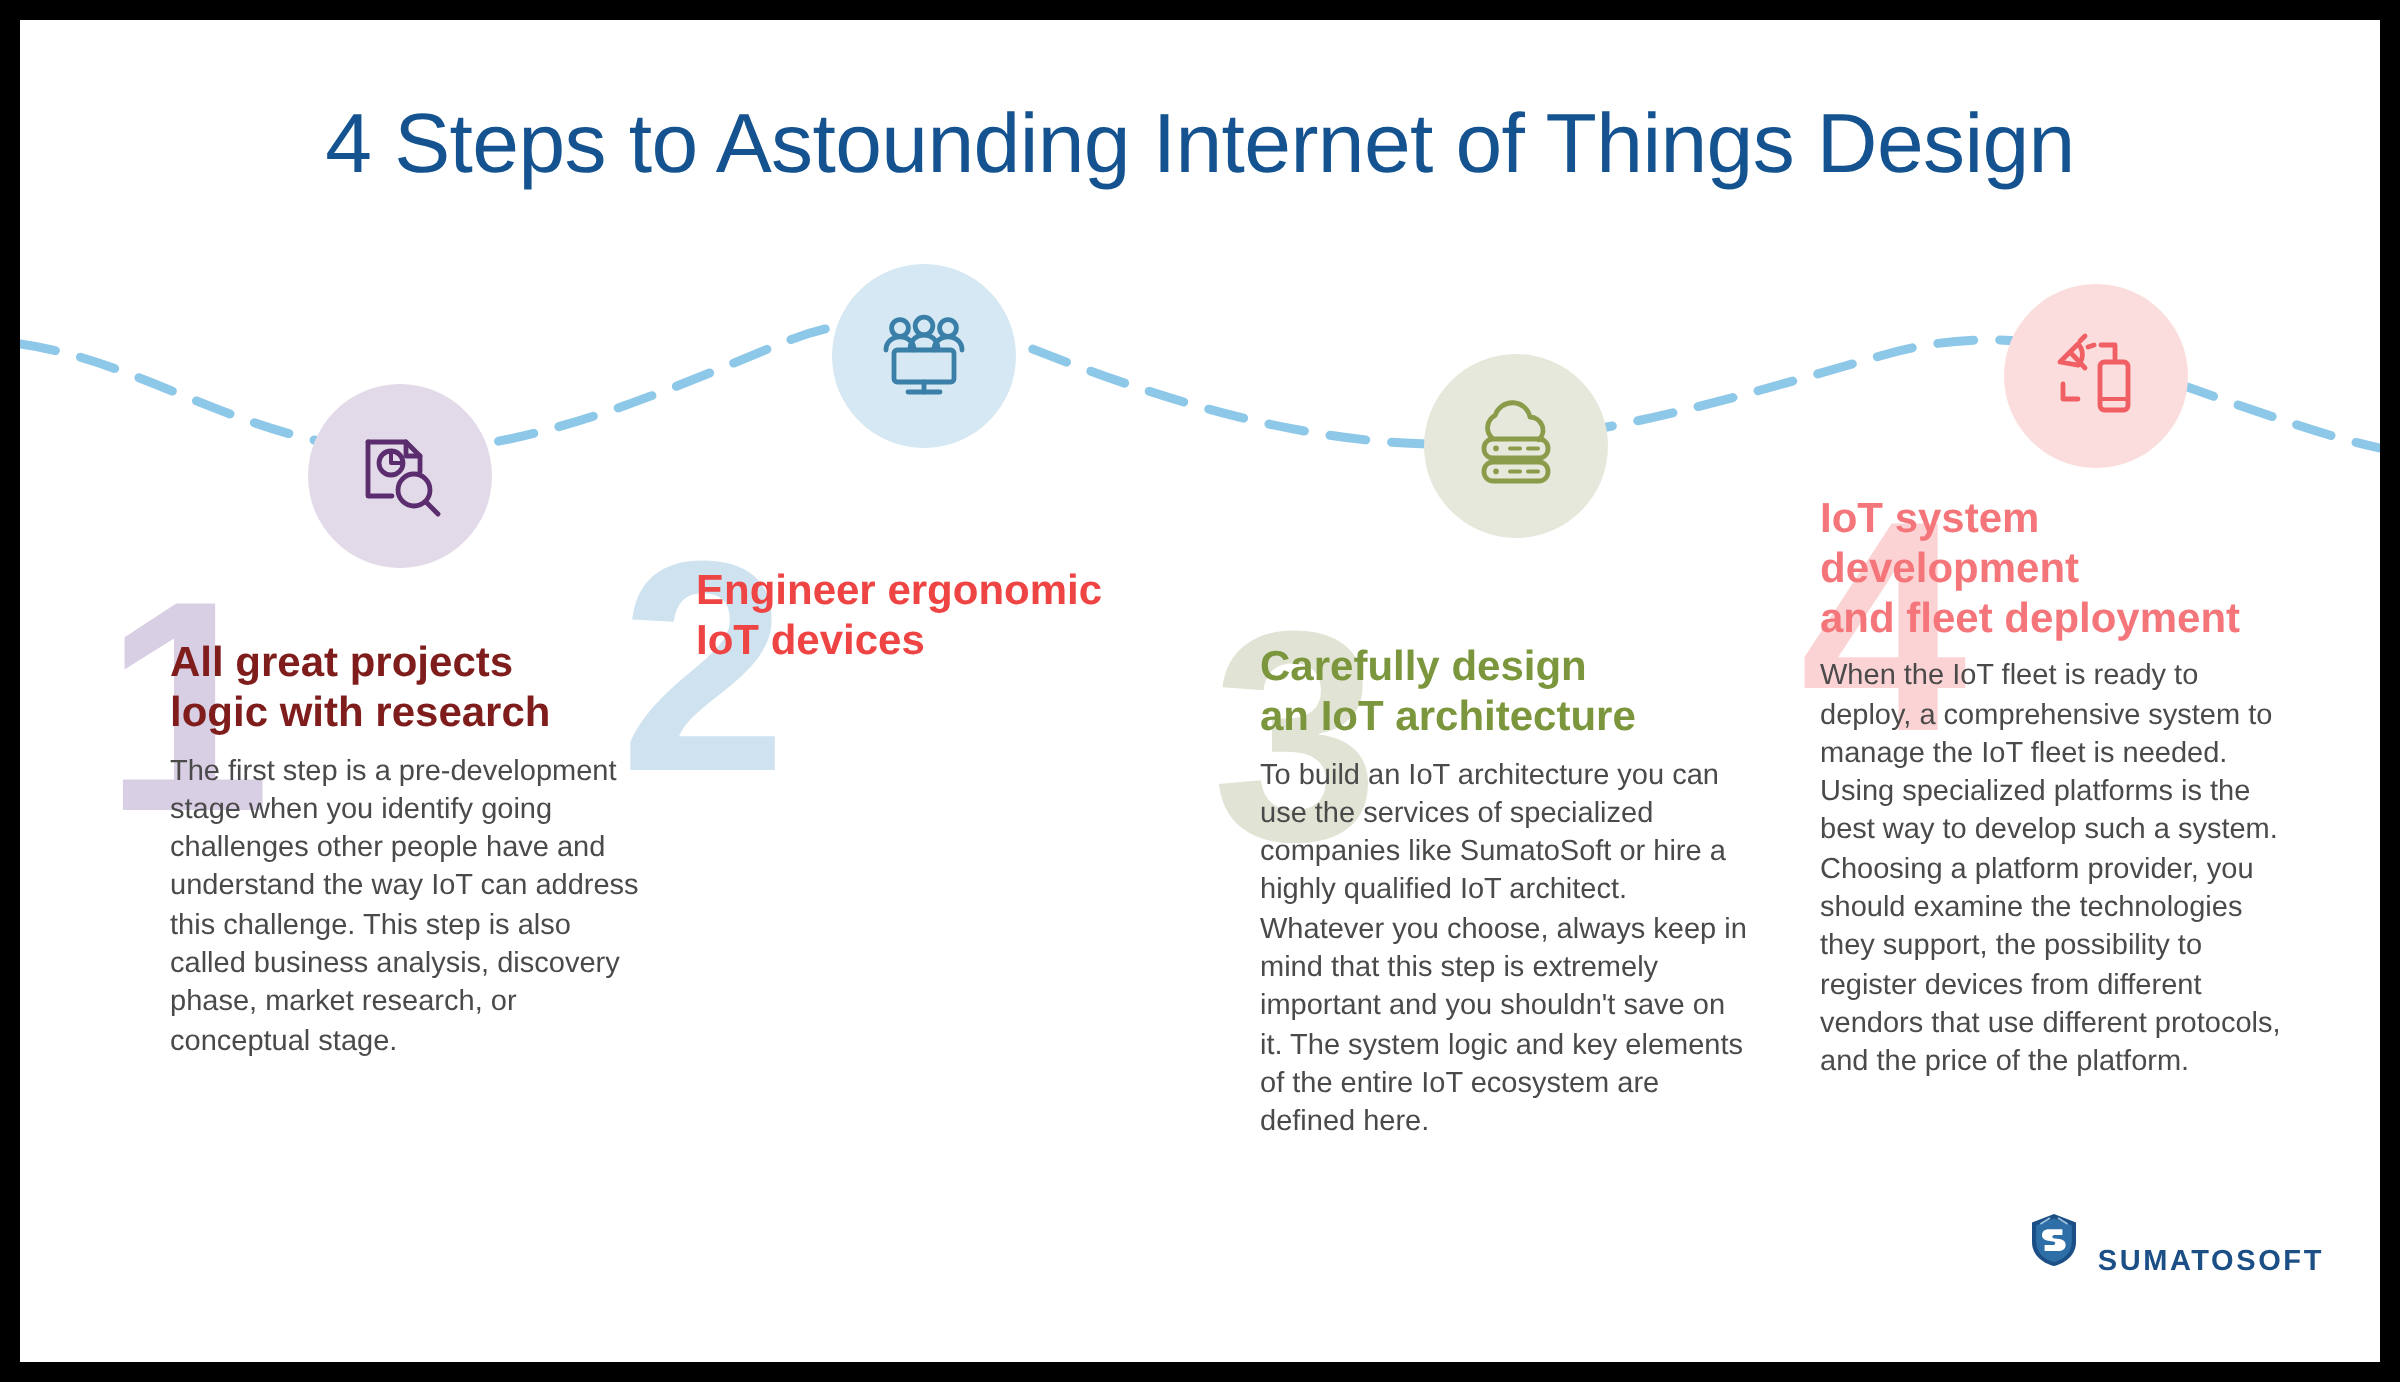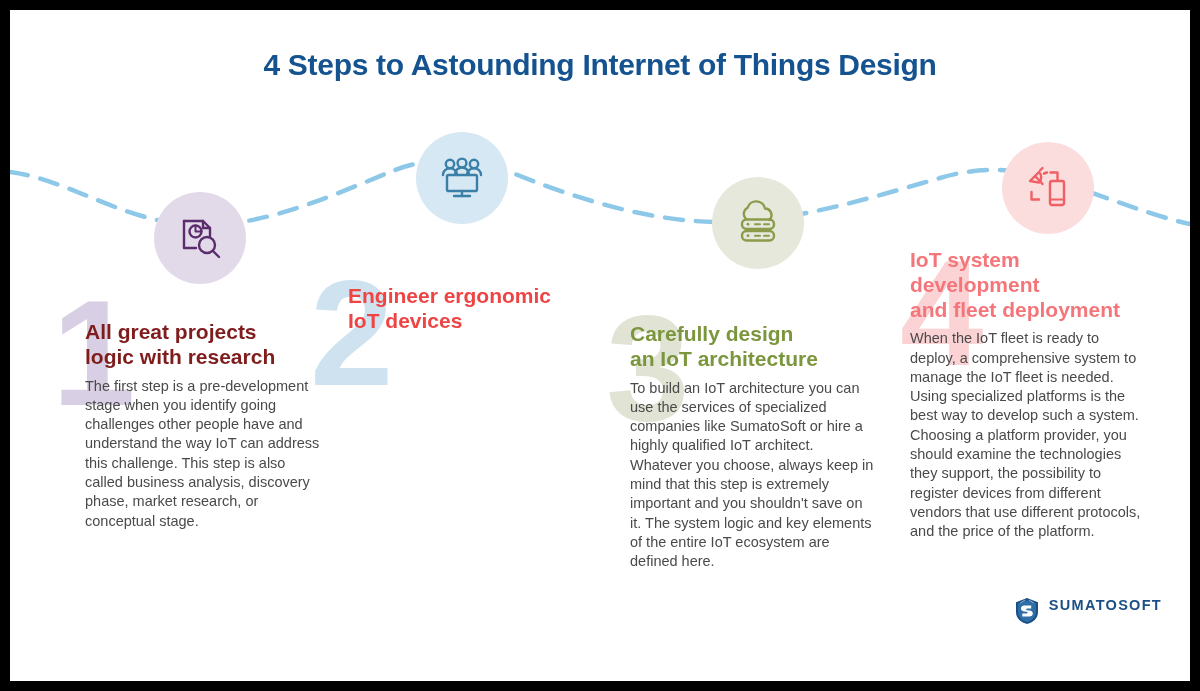--- a/index.html
+++ b/index.html
@@ -30,22 +30,22 @@
     height: 671px;
   }
 
   
   #page-title {
     position: absolute;
     left: 0;
     top: 38px;
     width: 1180px;
     text-align: center;
-    font-size: 30px;
-    font-weight: bold;
+    font-size: 42px;
+    font-weight: normal;
     color: #14538f;
     letter-spacing: -0.3px;
     white-space: nowrap;
   }
 
   
   #wave-line {
     position: absolute;
     left: 0;
     top: 110px;
@@ -84,23 +84,23 @@
     font-size: 14.5px;
     line-height: 1.33;
     color: #4a4a4a;
     margin: 0;
   }
 
   
   #logo {
     position: absolute;
     right: 28px;
-    bottom: 52px;
+    bottom: 42px;
     display: flex;
-    align-items: flex-start;
+    align-items: flex-end;
     gap: 9px;
   }
   #logo-text {
     font-size: 14.5px;
     font-weight: bold;
     letter-spacing: 1.3px;
     color: #1b4f86;
   }
 </style>
 </head>

